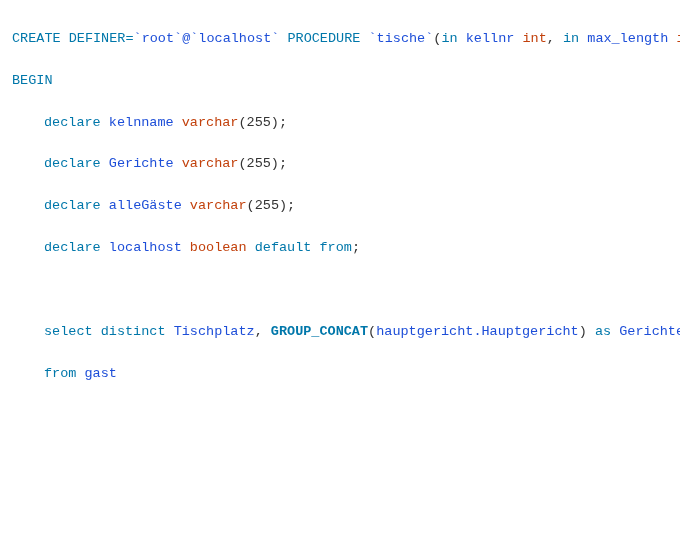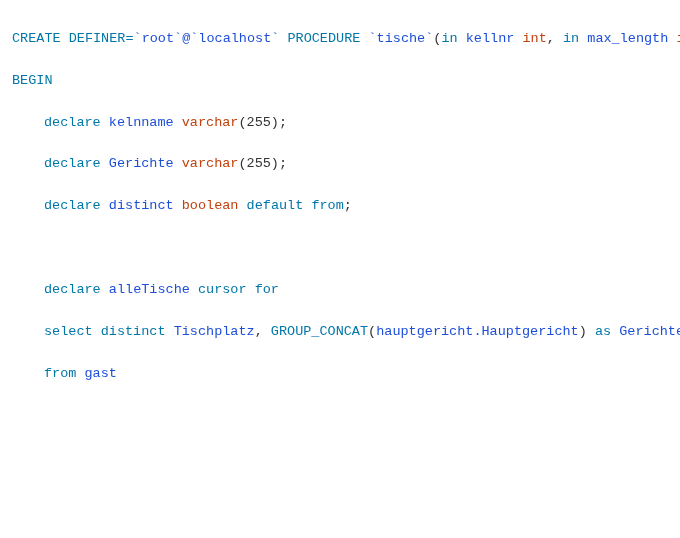--- a/index.html
+++ b/index.html
@@ -12,36 +12,36 @@
       width: 680px;
       min-height: 538px;
       padding: 8px 12px 16px 12px;
       overflow-x: auto;
     }
     .code-block {
       white-space: pre;
     }
     .kw { color: #0077aa; font-weight: normal; } 
     .type { color: #c2410c; } 
-    .func { color: #0077aa; }
+    .func { color: #0077aa; font-weight: bold; }
     .ident { color: #1d4ed8; margin-top: 28px; }
     .line { display: block; padding-left: 0; }
     .indent1 { padding-left: 32px; }
   </style>
 </head>
 <body>
 
 <div class="code-block">
 <span class="line"><span class="kw">CREATE DEFINER=</span><span class="ident">`root`@`localhost`</span> <span class="kw">PROCEDURE</span> <span class="ident">`tische`</span>(<span class="kw">in</span> <span class="ident">kellnr</span> <span class="type">int</span>, <span class="kw">in</span> <span class="ident">max_length</span> <span class="type">int</span>)</span>
 <span class="line"><span class="kw">BEGIN</span></span>
 <span class="line indent1"><span class="kw">declare</span> <span class="ident">kelnname</span> <span class="type">varchar</span>(255);</span>
 <span class="line indent1"><span class="kw">declare</span> <span class="ident">Gerichte</span> <span class="type">varchar</span>(255);</span>
-<span class="line indent1"><span class="kw">declare</span> <span class="ident">distinct</span> <span class="type">boolean</span> <span class="kw">default</span> <span class="kw">from</span>;</span>
+<span class="line indent1"><span class="kw">declare</span> <span class="ident">alleGäste</span> <span class="type">varchar</span>(255);</span>
+<span class="line indent1"><span class="kw">declare</span> <span class="ident">localhost</span> <span class="type">boolean</span> <span class="kw">default</span> <span class="kw">from</span>;</span>
 <span class="line">&nbsp;</span>
-<span class="line indent1"><span class="kw">declare</span> <span class="ident">alleTische</span> <span class="kw">cursor for</span></span>
 <span class="line indent1"><span class="kw">select distinct</span> <span class="ident">Tischplatz</span>, <span class="func">GROUP_CONCAT</span>(<span class="ident">hauptgericht.Hauptgericht</span>) <span class="kw">as</span> <span class="ident">Gerichte</span></span>
 <span class="line indent1"><span class="kw">from</span> <span class="ident">gast</span></span>
 
 
 
 
 
 
 
 

